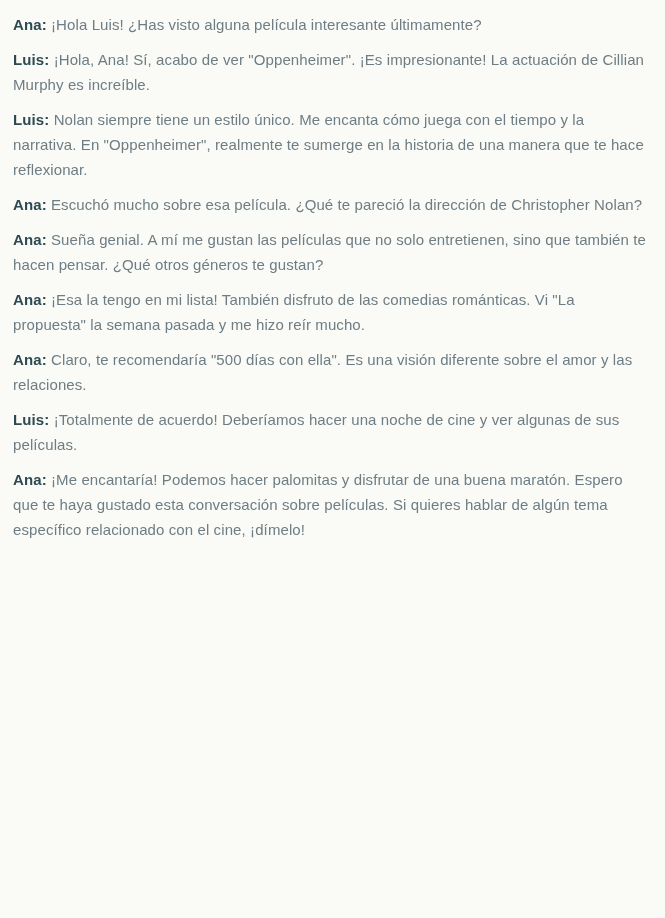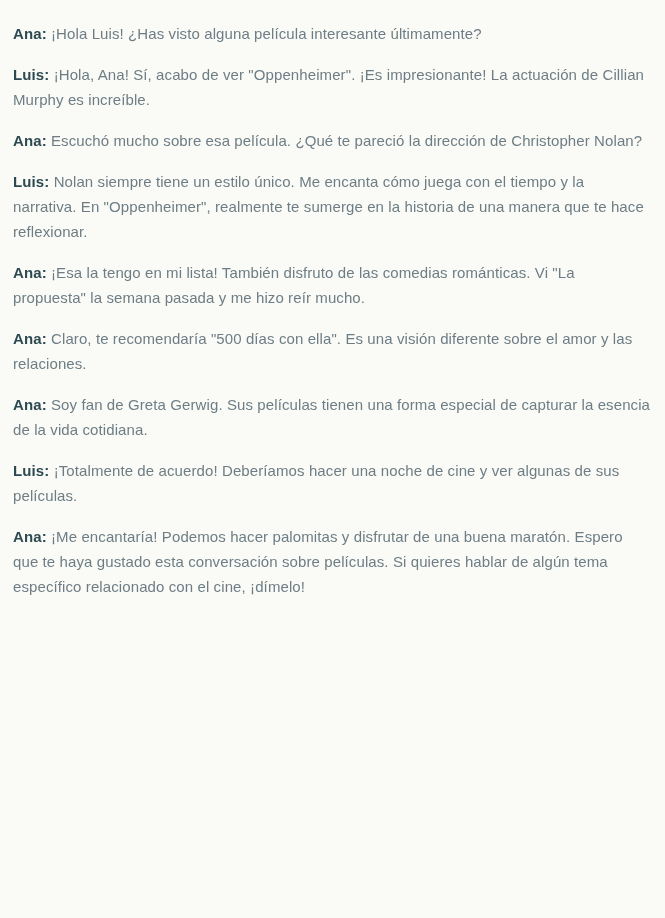--- a/index.html
+++ b/index.html
@@ -11,37 +11,37 @@
     height: 918px;
     background: #fafbf6;
     font-family: "Liberation Sans", sans-serif;
     overflow: hidden;
   }
   .transcript {
     padding: 5px 14px 0 13px;
     box-sizing: border-box;
   }
   .message {
-    margin: 16px 0 10px 0;
+    margin: 7px 0 10px 0;
     font-size: 15px;
     line-height: 25px;
     color: #6e7d85;
     letter-spacing: 0.1px;
   }
   .speaker {
     color: #2d4a53;
     font-weight: 700;
   }
 </style>
 </head>
 <body>
 
 <div class="transcript">
   <p class="message"><strong class="speaker">Ana:</strong> <span>¡Hola Luis! ¿Has visto alguna película interesante últimamente?</span></p>
   <p class="message"><strong class="speaker">Luis:</strong> <span>¡Hola, Ana! Sí, acabo de ver "Oppenheimer". ¡Es impresionante! La actuación de Cillian Murphy es increíble.</span></p>
+  <p class="message"><strong class="speaker">Luis:</strong> <span>Nolan siempre tiene un estilo único. Me encanta cómo juega con el tiempo y la narrativa. En "Oppenheimer", realmente te sumerge en la historia de una manera que te hace reflexionar.</span></p>
   <p class="message"><strong class="speaker">Ana:</strong> <span>Escuchó mucho sobre esa película. ¿Qué te pareció la dirección de Christopher Nolan?</span></p>
-  <p class="message"><strong class="speaker">Luis:</strong> <span>Nolan siempre tiene un estilo único. Me encanta cómo juega con el tiempo y la narrativa. En "Oppenheimer", realmente te sumerge en la historia de una manera que te hace reflexionar.</span></p>
+  <p class="message"><strong class="speaker">Ana:</strong> <span>Sueña genial. A mí me gustan las películas que no solo entretienen, sino que también te hacen pensar. ¿Qué otros géneros te gustan?</span></p>
   <p class="message"><strong class="speaker">Ana:</strong> <span>¡Esa la tengo en mi lista! También disfruto de las comedias románticas. Vi "La propuesta" la semana pasada y me hizo reír mucho.</span></p>
   <p class="message"><strong class="speaker">Ana:</strong> <span>Claro, te recomendaría "500 días con ella". Es una visión diferente sobre el amor y las relaciones.</span></p>
-  <p class="message"><strong class="speaker">Ana:</strong> <span>Soy fan de Greta Gerwig. Sus películas tienen una forma especial de capturar la esencia de la vida cotidiana.</span></p>
   <p class="message"><strong class="speaker">Luis:</strong> <span>¡Totalmente de acuerdo! Deberíamos hacer una noche de cine y ver algunas de sus películas.</span></p>
   <p class="message"><strong class="speaker">Ana:</strong> <span>¡Me encantaría! Podemos hacer palomitas y disfrutar de una buena maratón. Espero que te haya gustado esta conversación sobre películas. Si quieres hablar de algún tema específico relacionado con el cine, ¡dímelo!</span></p>
 </div>
 
 </body></html>

